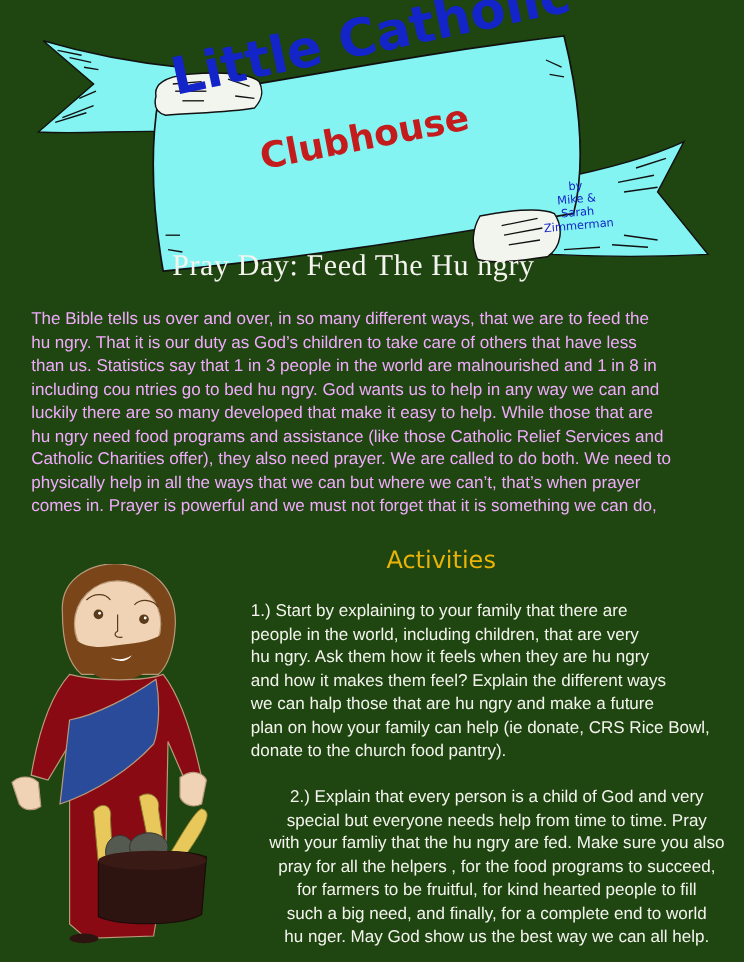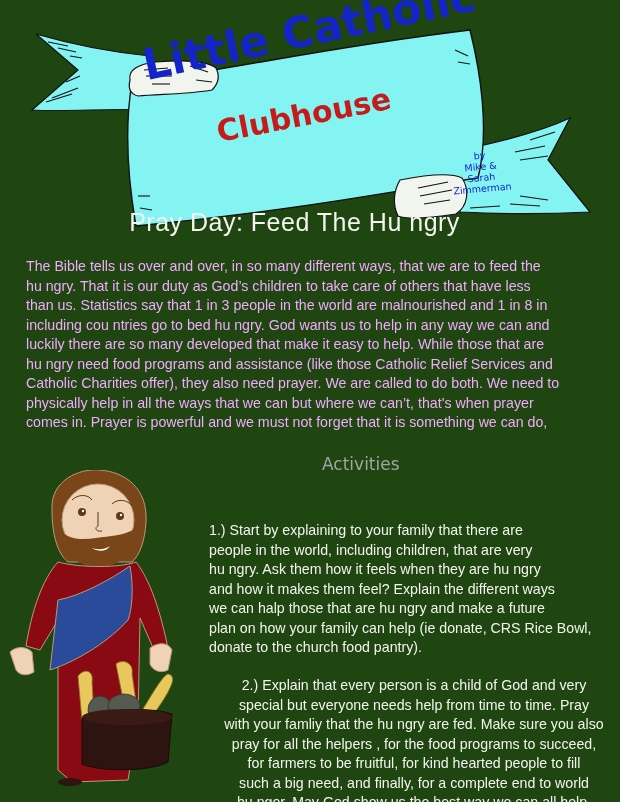--- a/index.html
+++ b/index.html
@@ -65,21 +65,21 @@
       color: #1324c8;
       line-height: 11px;
       transform: rotate(-5deg);
     }
     .page-title {
       position: absolute;
       left: 0;
       top: 208px;
       width: 589px;
       text-align: center;
-      font-family: Liberation Sans, sans-serif;
+      font-family: Liberation Serif, serif;
       font-size: 25px;
       color: #f4f4ee;
       letter-spacing: 0.5px;
     }
     .intro {
       position: absolute;
       left: 26px;
       top: 257px;
       width: 580px;
       font-family: "Liberation Sans Narrow", "Liberation Sans", sans-serif;
@@ -89,32 +89,31 @@
     }
     .intro span.line {
       display: block;
       white-space: nowrap;
     }
     .activities-heading {
       position: absolute;
       left: 322px;
       top: 454px;
       font-family: "DejaVu Sans", sans-serif;
-      font-size: 17px;
-      color: #a3a3a3;
+      font-size: 20px;
+      color: #eab308;
     }
     .activity {
       position: absolute;
       left: 209px;
       width: 410px;
       font-family: "Liberation Sans", sans-serif;
       font-size: 14.2px;
       line-height: 19.5px;
       color: #f4f4ee;
-      margin-top: 21px;
     }
     .activity span.line {
       display: block;
       white-space: nowrap;
     }
     .activity-1 { top: 500px; }
     .activity-2 { top: 655px; text-align: center; }
     .jesus {
       position: absolute;
       left: 0;

